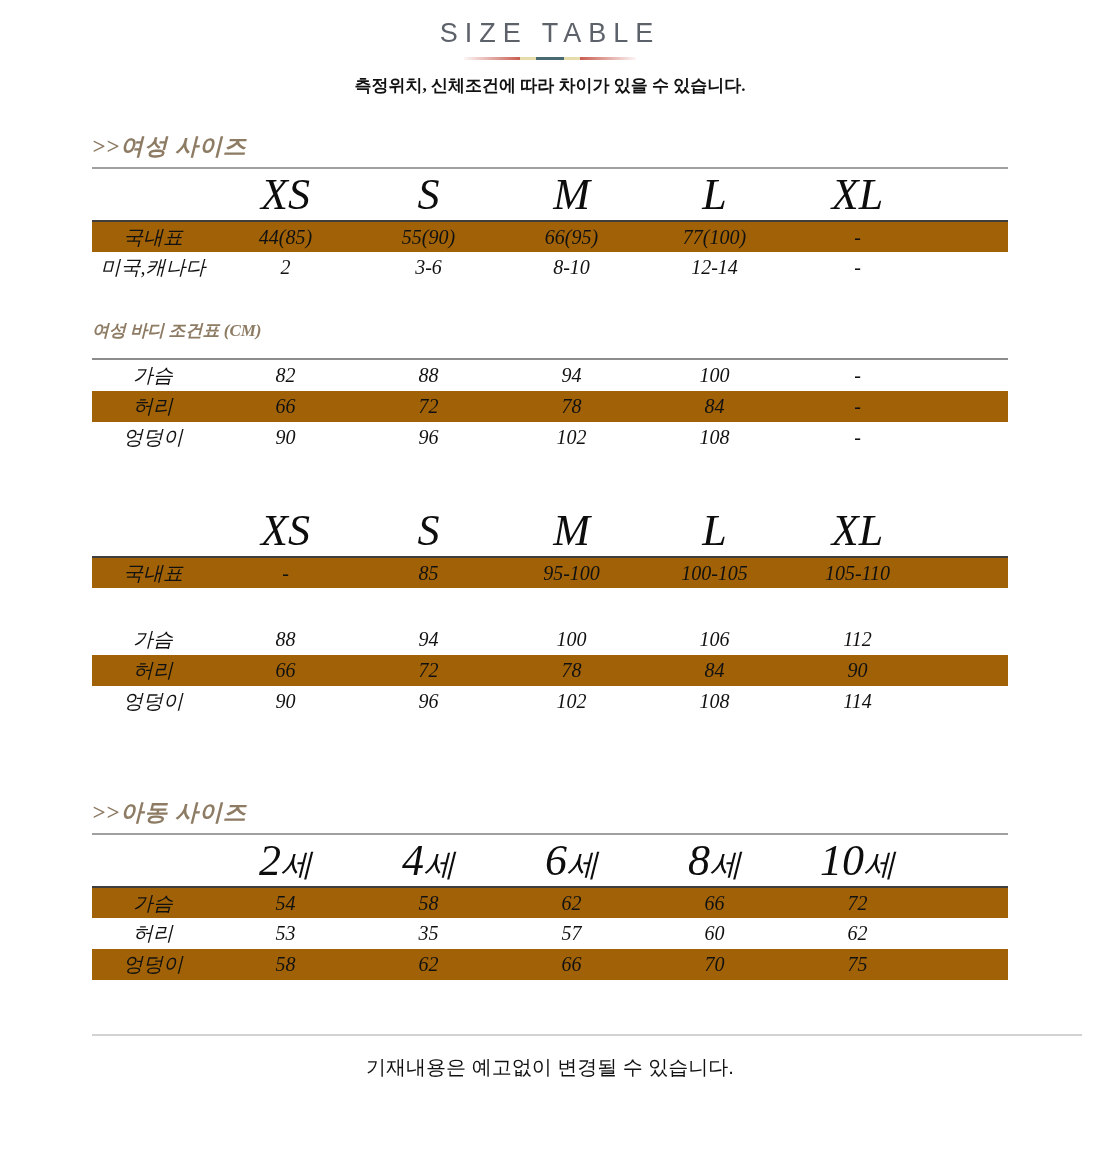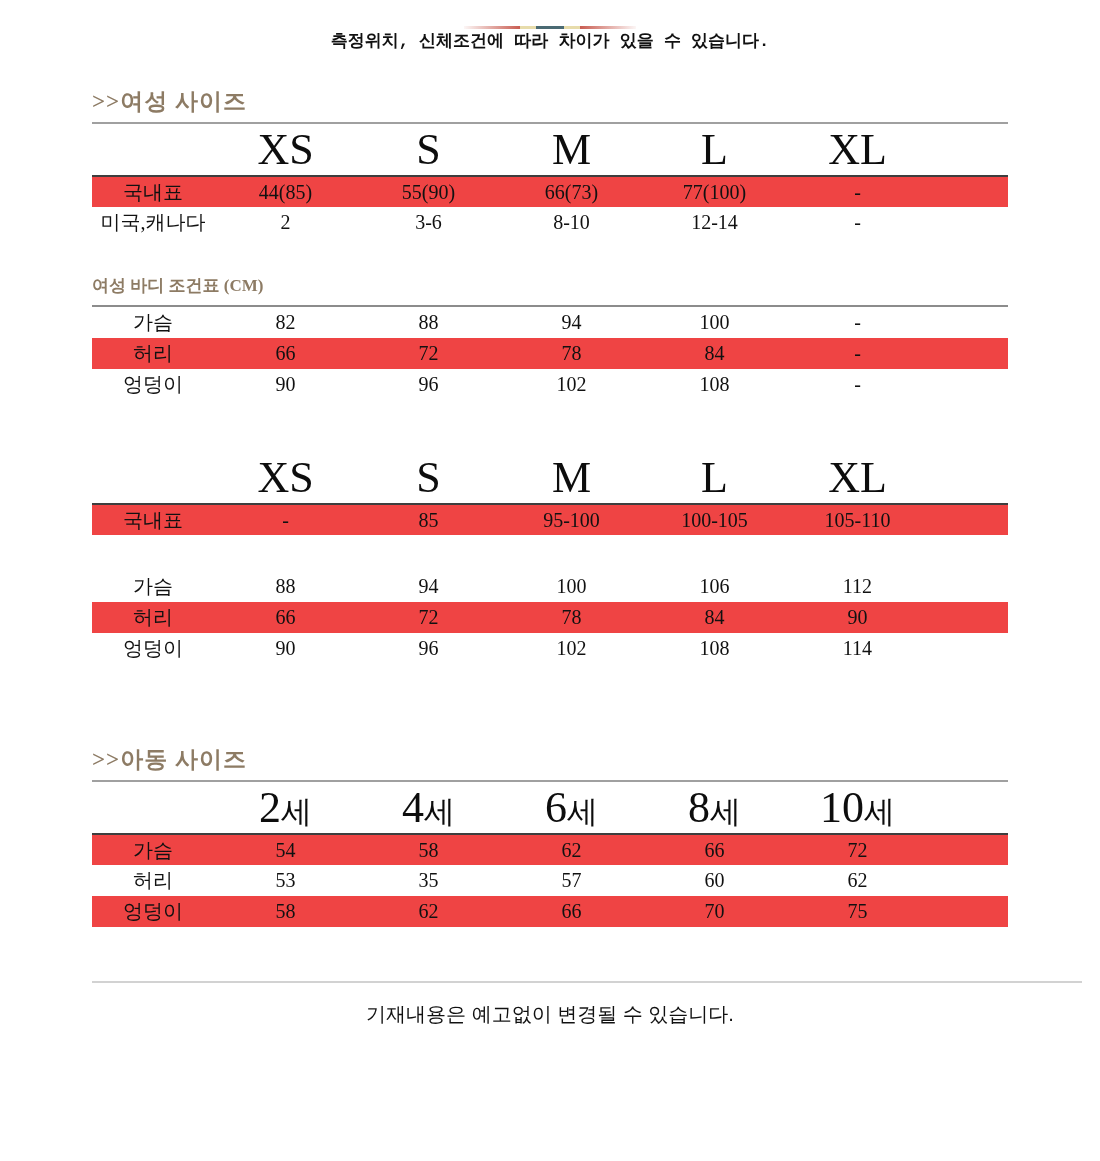--- a/index.html
+++ b/index.html
@@ -36,28 +36,29 @@
     width: 172px;
     height: 3px;
     margin: 8px auto 0 auto;
   }
   .divider .seg-red-l   { flex: 0 0 56px; background: linear-gradient(to right, rgba(198,84,72,0.05), rgba(198,84,72,0.95)); }
   .divider .seg-cream   { flex: 0 0 16px; background: #e7dcab; }
   .divider .seg-teal    { flex: 0 0 28px; background: #4a6a73; }
   .divider .seg-red-r   { flex: 0 0 56px; background: linear-gradient(to left, rgba(198,84,72,0.05), rgba(198,84,72,0.95)); }
   .subtitle {
     text-align: center;
-    font-family: Liberation Mono, monospace;
+    margin-top: 14px;
+    font-family: Liberation Serif, serif;
     font-weight: 700;
     font-size: 17px;
     color: #111111;
   }
 
   
-  .section { margin-top: 34px; }
+  .section { margin-top: 34px; font-style: italic; }
   .section.men  { margin-top: 52px; }
   .section.kids { margin-top: 80px; }
   .section-title {
     color: #8d7b64;
     font-size: 23px;
     font-weight: 600;
     letter-spacing: 1px;
     padding-bottom: 5px;
     border-bottom: 2px solid #a0a0a0;
   }
@@ -83,32 +84,32 @@
   }
   table.size-table tbody td {
     height: 31px;
     padding: 0;
     text-align: center;
     vertical-align: middle;
     font-size: 20px;
     color: #111111;
   }
   table.size-table tbody td.row-label { font-size: 20px; }
-  table.size-table tbody tr.shaded { background: #ef4444; }
+  table.size-table tbody tr.shaded { background: #a16207; }
 
   .age-num    { font-size: 44px; font-weight: 500; }
   .age-suffix { font-size: 31px; font-weight: 500; }
 
   
   .body-block { margin-top: 36px; }
   .sub-title {
     color: #8d7b64;
     font-size: 17px;
     font-weight: 600;
-    padding-bottom: 8px;
+    padding-bottom: 16px;
     border-bottom: 2px solid #8c8c8c;
   }
 
   
   .footer { margin-top: 54px; }
   .footer-line {
     width: 990px;
     margin: 0 auto;
     border-top: 2px solid #d2d2d2;
   }
@@ -121,20 +122,21 @@
     color: #111111;
   }
 </style>
 </head>
 <body>
 
 <div class="page">
   <div class="content">
 
     <div class="header">
+      <div class="brand-title">SIZE TABLE</div>
       <div class="divider">
         <span class="seg-red-l"></span>
         <span class="seg-cream"></span>
         <span class="seg-teal"></span>
         <span class="seg-cream"></span>
         <span class="seg-red-r"></span>
       </div>
       <div class="subtitle">측정위치, 신체조건에 따라 차이가 있을 수 있습니다.</div>
     </div>
 
@@ -159,21 +161,21 @@
               <th>L</th>
               <th>XL</th>
               <th></th>
             </tr>
         </thead>
         <tbody>
             <tr class="shaded">
               <td class="row-label">국내표</td>
               <td>44(85)</td>
               <td>55(90)</td>
-              <td>66(73)</td>
+              <td>66(95)</td>
               <td>77(100)</td>
               <td>-</td>
               <td></td>
             </tr>
             <tr>
               <td class="row-label">미국,캐나다</td>
               <td>2</td>
               <td>3-6</td>
               <td>8-10</td>
               <td>12-14</td>

